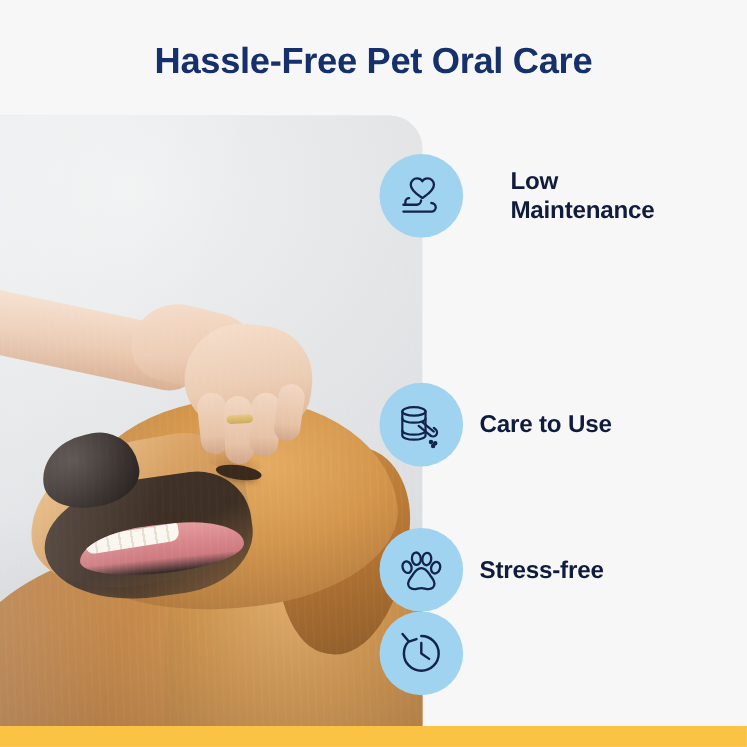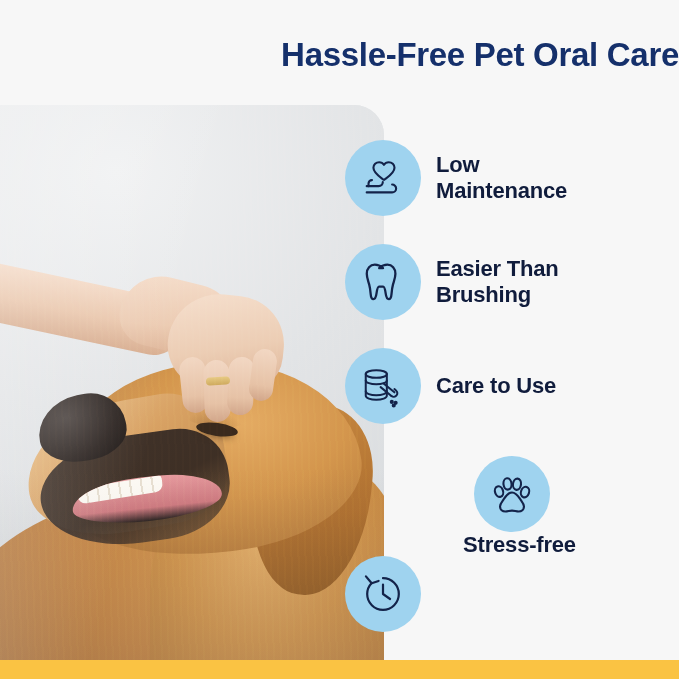--- a/index.html
+++ b/index.html
@@ -23,21 +23,21 @@
     background: #f7f7f7;
     overflow: hidden;
   }
 
   
   #headline {
     position: absolute;
     top: 36px;
     left: 0;
     width: 679px;
-    text-align: right;
+    text-align: center;
     font-size: 33px;
     font-weight: bold;
     letter-spacing: -0.3px;
     color: #15306b;
     line-height: 1.15;
   }
 
   
   #photo-panel {
     position: absolute;
@@ -314,62 +314,53 @@
     <div class="finger f3"></div>
     <div class="finger f4"></div>
     <div class="ring"></div>
 
     <div class="fur-wisps"></div>
     <div class="backdrop-shade"></div>
   </div>
 
   <div id="features">
 
-    <div class="feature-row" style="top:140px;">
+    <div class="feature-row" style="top:140px;gap:28px;">
       <div class="feature-icon">
         <svg width="46" height="46" viewBox="0 0 48 48" fill="none" stroke="#13234a" stroke-width="2.2" stroke-linecap="round" stroke-linejoin="round">
           <path d="M30 7.5c-2.2 0-4 1.1-5 2.7-1-1.6-2.8-2.7-5-2.7-3.3 0-6 2.6-6 5.9 0 5.6 7.8 10.3 10.6 12.4.3.2.6.2.9 0C28.2 23.7 36 19 36 13.4c0-3.3-2.7-5.9-6-5.9z"></path>
           <path d="M7 32.5h12.5c2.4 0 4.3-1.9 4.3-4.2"></path>
           <path d="M7 39h26.5c2.3 0 4.2-1.8 4.2-4.1 0-2.3-1.9-4.1-4.2-4.1"></path>
           <path d="M12.5 26.2c-2 0-3.6 1.6-3.6 3.6v2.7"></path>
         </svg>
       </div>
       <div class="feature-label">Low
 Maintenance</div>
     </div>
 
-    <div class="feature-row" style="top:244px;">
-      <div class="feature-icon">
-        <svg width="42" height="46" viewBox="0 0 44 48" fill="none" stroke="#13234a" stroke-width="2.4" stroke-linecap="round" stroke-linejoin="round">
-          <path d="M22 9.5c-2.6-2.4-5.6-3.6-8.6-3.6-4.9 0-8.4 3.7-8.4 9.4 0 4.1 1.4 7.3 2.5 11.2 1 3.6 1.3 6.5 1.6 10.2.2 2.6.6 5.3 2.8 5.3 2.3 0 2.9-2.9 3.3-6 .5-3.6 1-7.1 2.7-7.1h4.2c1.7 0 2.2 3.5 2.7 7.1.4 3.1 1 6 3.3 6 2.2 0 2.6-2.7 2.8-5.3.3-3.7.6-6.6 1.6-10.2 1.1-3.9 2.5-7.1 2.5-11.2 0-5.7-3.5-9.4-8.4-9.4-3 0-6 1.2-8.6 3.6z"></path>
-        </svg>
-      </div>
-      <div class="feature-label">Easier Than
-Brushing</div>
-    </div>
 
     <div class="feature-row" style="top:348px;">
       <div class="feature-icon">
         <svg width="48" height="46" viewBox="0 0 50 48" fill="none" stroke="#13234a" stroke-width="2.1" stroke-linecap="round" stroke-linejoin="round">
           <ellipse cx="18" cy="11.5" rx="11" ry="4"></ellipse>
           <path d="M7 11.5v22.8c0 2.2 4.9 4 11 4s11-1.8 11-4V11.5"></path>
           <path d="M7 18.2c0 2.2 4.9 4 11 4s11-1.8 11-4"></path>
           <path d="M7 29.6c0 2.2 4.9 4 11 4s11-1.8 11-4"></path>
           <path d="M22.5 25.2l11.3 9.2"></path>
           <path d="M25.6 21.4l11.3 9.2"></path>
           <path d="M33.8 34.4c1.6 1.3 4 1.1 5.3-.5 1.3-1.6 1.1-4-.5-5.3l-1.7-1.4"></path>
           <circle cx="34.2" cy="40.6" r="1.1"></circle>
           <circle cx="38.2" cy="41.6" r="1.1"></circle>
           <circle cx="36.2" cy="44.4" r="1.1"></circle>
         </svg>
       </div>
       <div class="feature-label">Care to Use</div>
     </div>
 
-    <div class="feature-row" style="top:456px;flex-direction:column;">
+    <div class="feature-row" style="top:480px;">
       <div class="feature-icon">
         <svg width="46" height="46" viewBox="0 0 48 48" fill="none" stroke="#13234a" stroke-width="2.2" stroke-linecap="round" stroke-linejoin="round">
           <ellipse cx="10.5" cy="21.5" rx="4.2" ry="5.6" transform="rotate(-18 10.5 21.5)"></ellipse>
           <ellipse cx="19.3" cy="13.5" rx="4.2" ry="5.9" transform="rotate(-6 19.3 13.5)"></ellipse>
           <ellipse cx="29.2" cy="13.8" rx="4.2" ry="5.9" transform="rotate(7 29.2 13.8)"></ellipse>
           <ellipse cx="37.6" cy="22" rx="4.2" ry="5.6" transform="rotate(19 37.6 22)"></ellipse>
           <path d="M24 22.4c-4.1 0-6.3 3.5-8.3 6.6-1.7 2.7-4.2 4.8-4.2 8.1 0 3.1 2.5 5.2 5.6 5.2 2.5 0 4.5-1 6.9-1s4.4 1 6.9 1c3.1 0 5.6-2.1 5.6-5.2 0-3.3-2.5-5.4-4.2-8.1-2-3.1-4.2-6.6-8.3-6.6z"></path>
         </svg>
       </div>
       <div class="feature-label">Stress-free</div>

